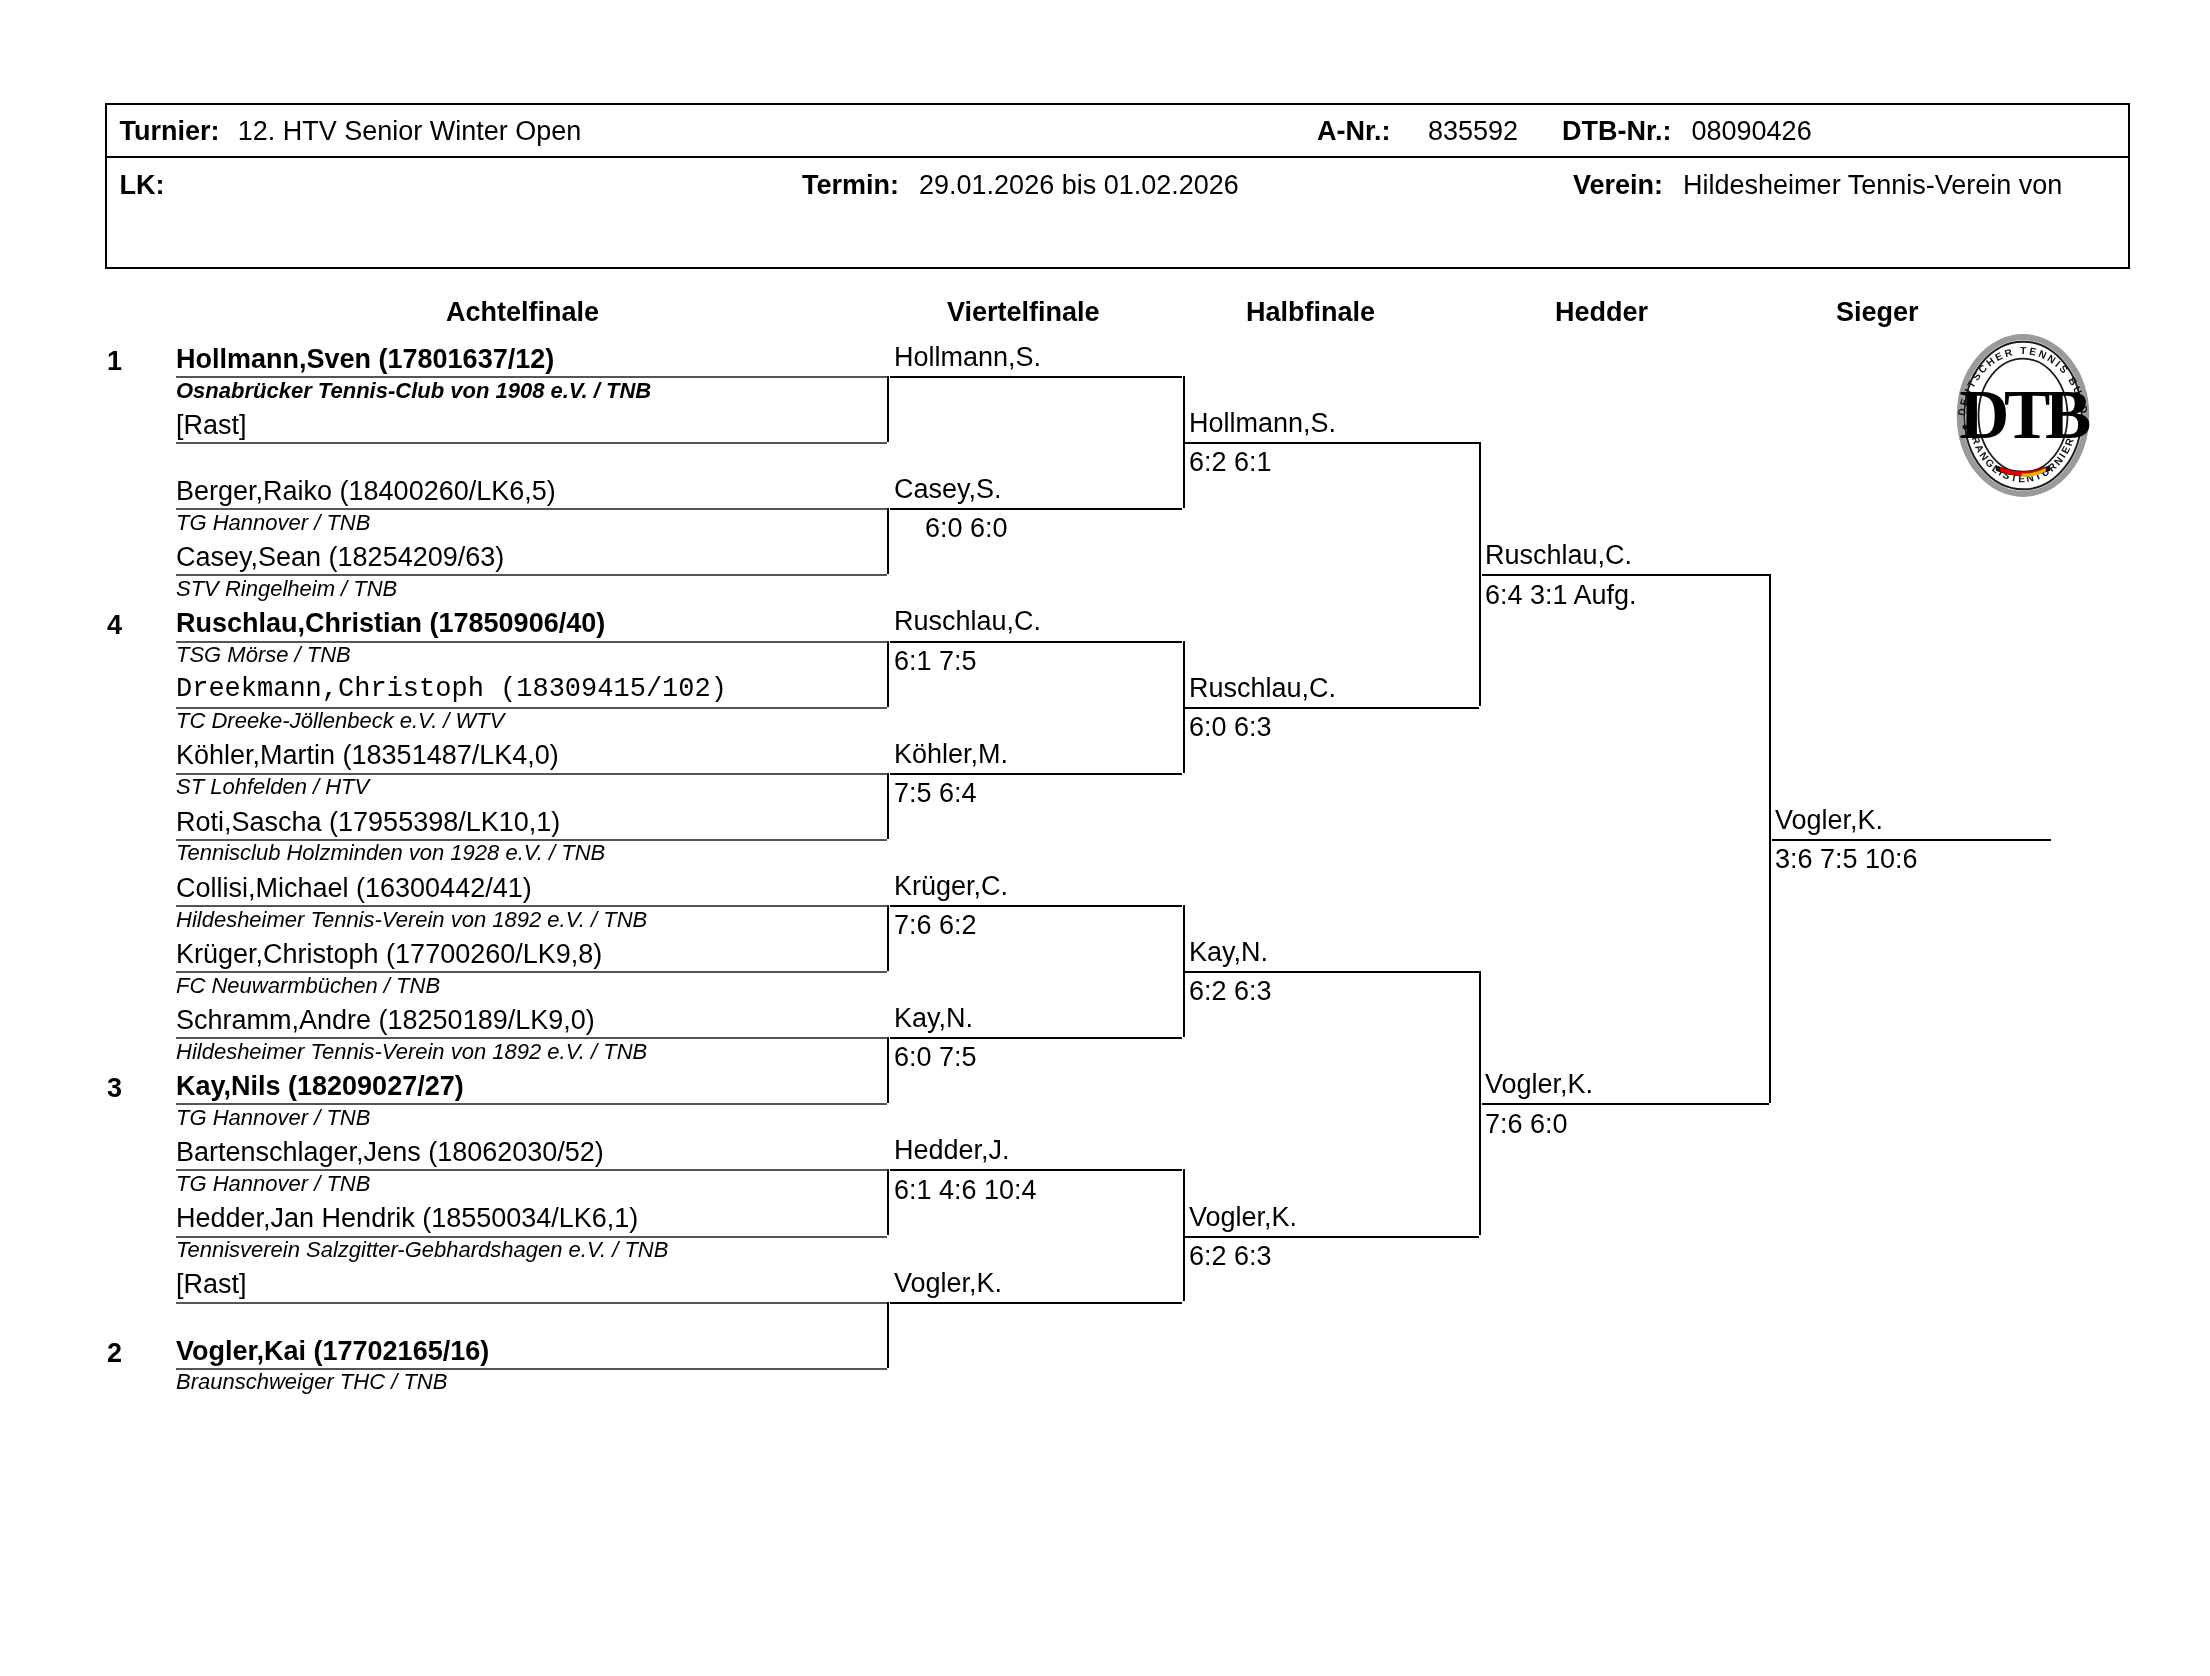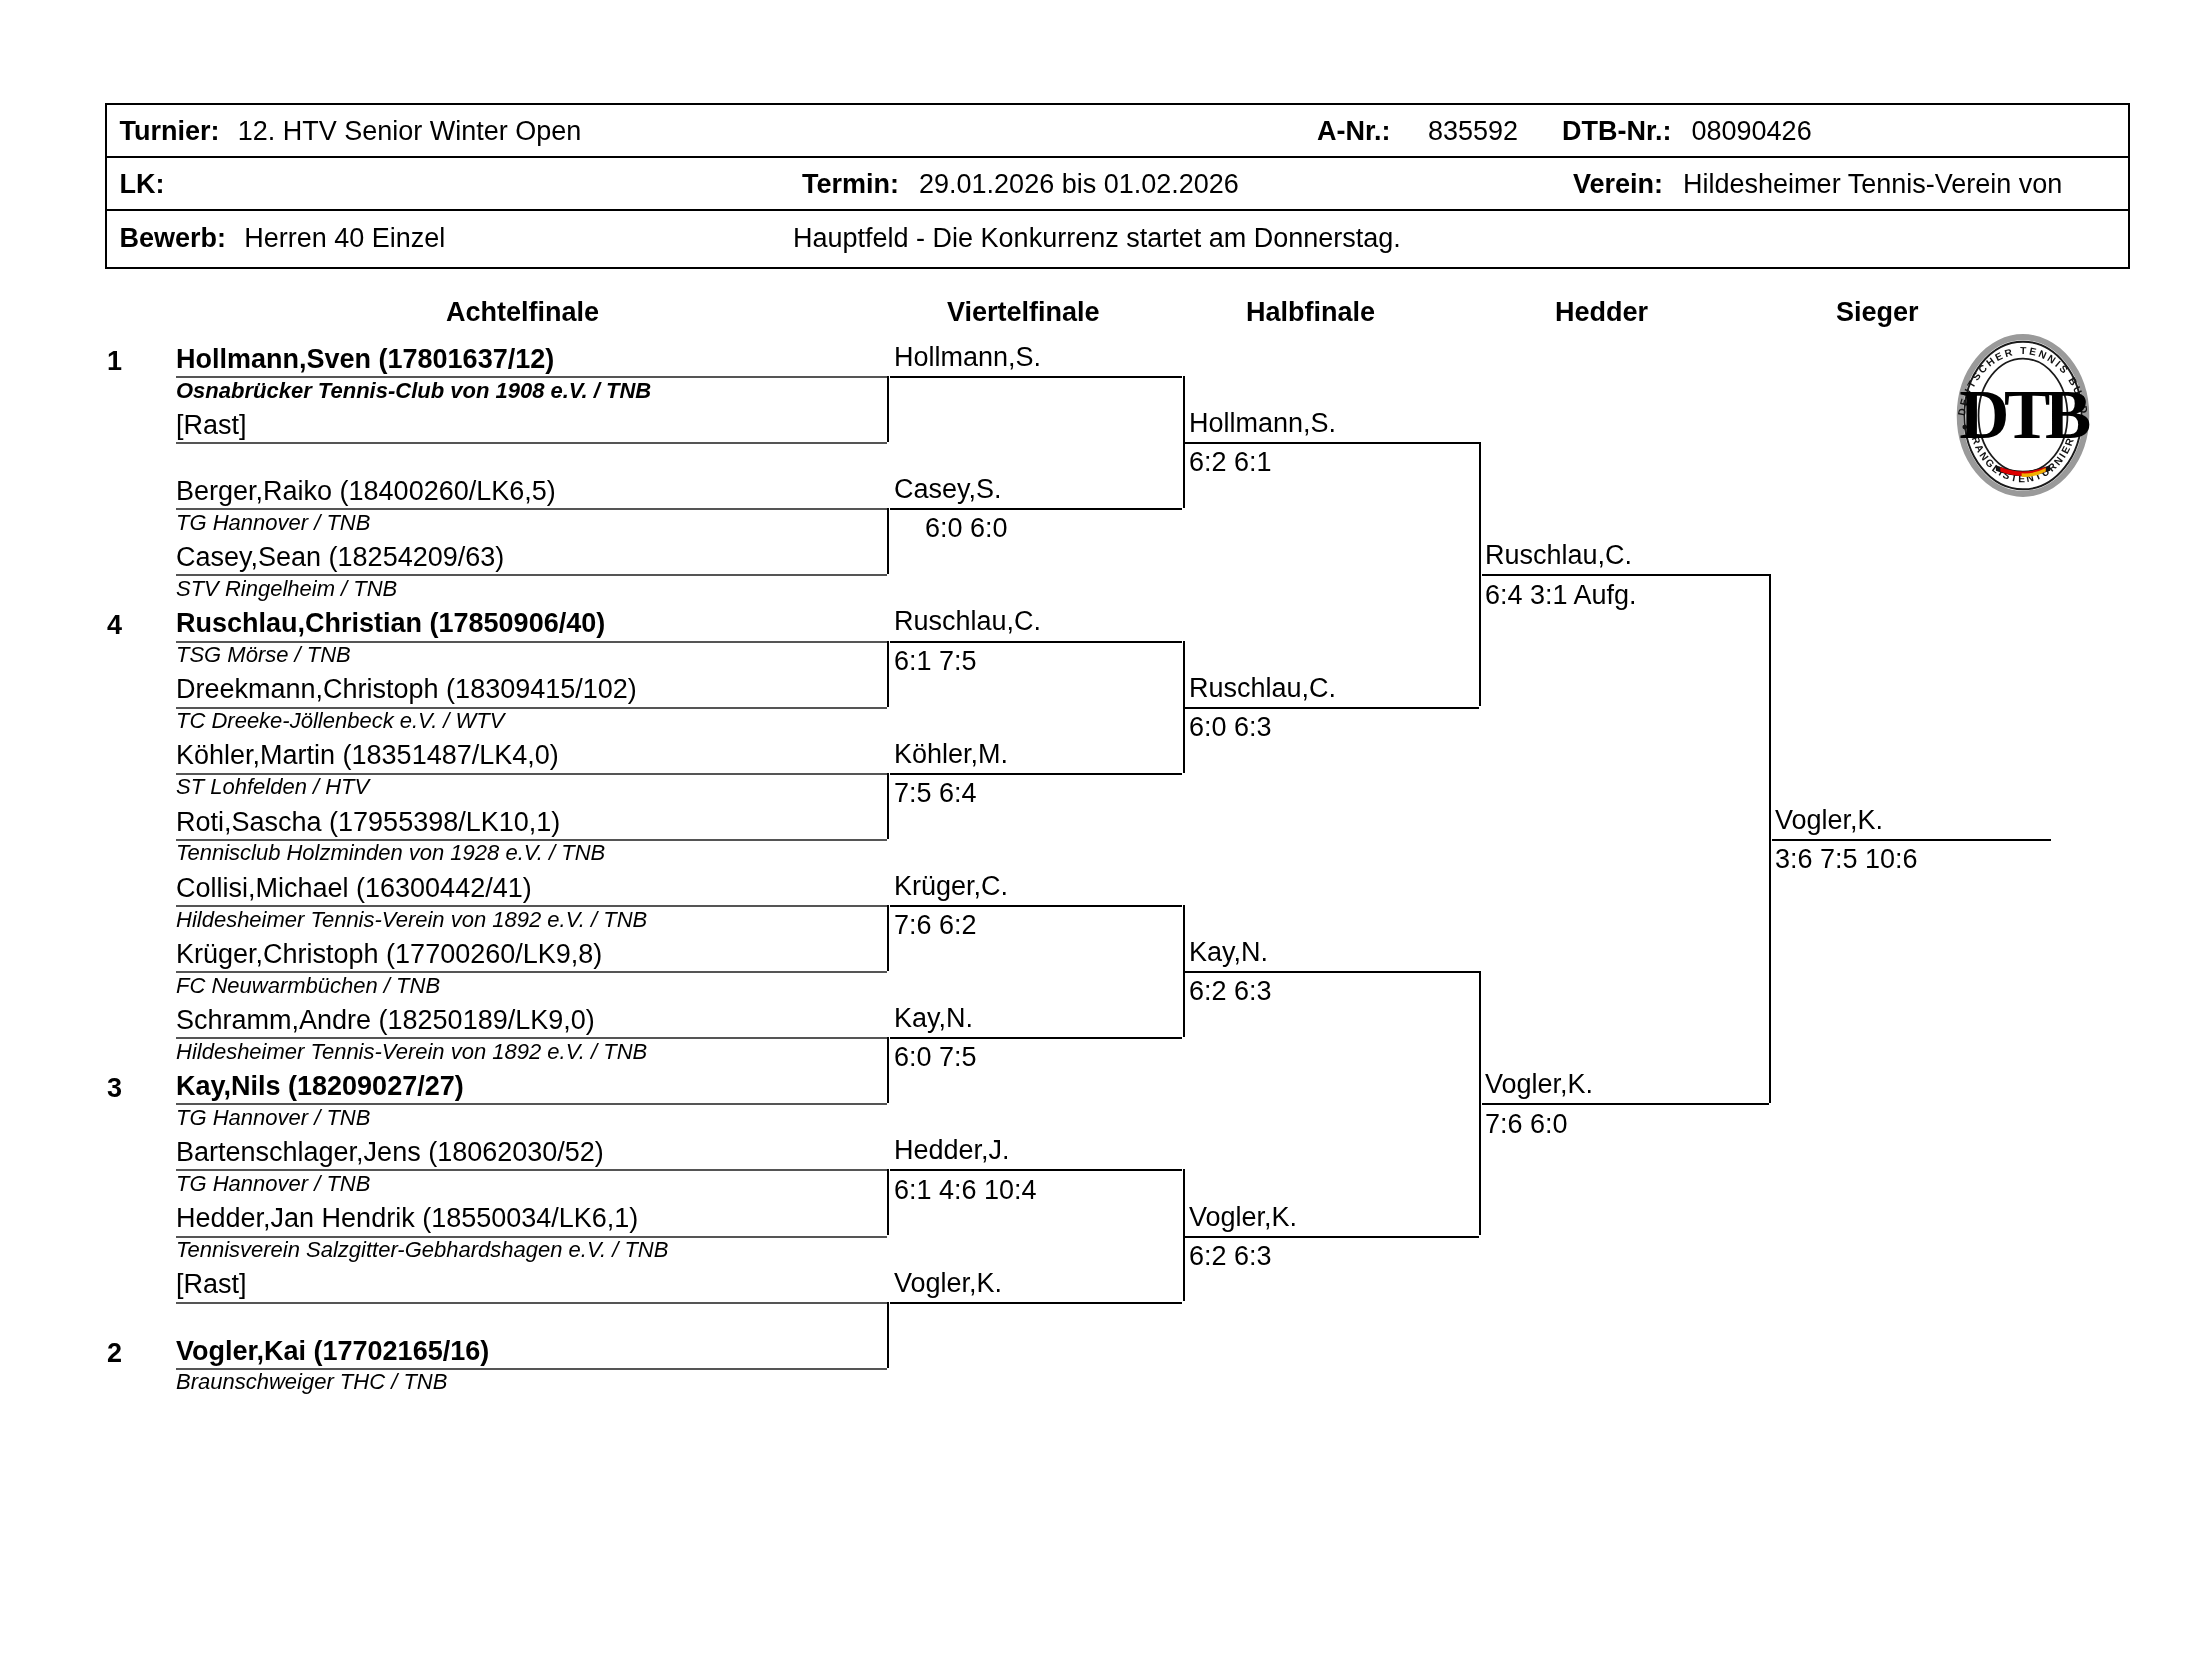--- a/index.html
+++ b/index.html
@@ -122,29 +122,20 @@
       <div class="hdr-cell" style="left:695px;">
         <span class="hdr-lbl">Termin:</span>
         <span class="hdr-val" style="margin-left:12.5px;">29.01.2026 bis 01.02.2026</span>
       </div>
       <div class="hdr-cell clip-cell" style="left:1466px; width:550px;">
         <span class="hdr-lbl">Verein:</span>
         <span class="hdr-val" style="margin-left:12.5px;">Hildesheimer Tennis-Verein von</span>
       </div>
     </div>
 
-    <div class="hdr-row">
-      <div class="hdr-cell" style="left:12.5px;">
-        <span class="hdr-lbl">Bewerb:</span>
-        <span class="hdr-val" style="margin-left:10.7px;">Herren 40 Einzel</span>
-      </div>
-      <div class="hdr-cell" style="left:686px;">
-        <span class="hdr-val">Hauptfeld  - Die Konkurrenz startet am Donnerstag.</span>
-      </div>
-    </div>
   </div>
 
   <div class="round-head" style="left:446px; top:297px;">Achtelfinale</div>
   <div class="round-head" style="left:947px; top:297px;">Viertelfinale</div>
   <div class="round-head" style="left:1246px; top:297px;">Halbfinale</div>
   <div class="round-head" style="left:1555px; top:297px;">Hedder</div>
   <div class="round-head" style="left:1836px; top:297px;">Sieger</div>
 
   <div class="dtb-logo">
     <svg viewBox="0 0 175 190" width="156" height="169">
@@ -175,21 +166,21 @@
       <div class="pname bold" style="left:176px; top:346px;">Hollmann,Sven (17801637/12)</div>
       <div class="club" style="left:176px; top:380px;font-weight:bold;">Osnabrücker Tennis-Club von 1908 e.V. / TNB</div>
       <div class="pname" style="left:176px; top:412px;">[Rast]</div>
       <div class="pname" style="left:176px; top:478px;">Berger,Raiko (18400260/LK6,5)</div>
       <div class="club" style="left:176px; top:512px;">TG Hannover / TNB</div>
       <div class="pname" style="left:176px; top:544px;">Casey,Sean (18254209/63)</div>
       <div class="club" style="left:176px; top:578px;">STV Ringelheim / TNB</div>
       <div class="seed" style="left:107px; top:610px;">4</div>
       <div class="pname bold" style="left:176px; top:610px;">Ruschlau,Christian (17850906/40)</div>
       <div class="club" style="left:176px; top:644px;">TSG Mörse / TNB</div>
-      <div class="pname" style="left:176px; top:676px;">Dreekmann,Christoph (18309415/102)</div>
+      <div class="pname" style="left:176px; top:676px;font-family:Liberation Mono, monospace;">Dreekmann,Christoph (18309415/102)</div>
       <div class="club" style="left:176px; top:710px;">TC Dreeke-Jöllenbeck e.V. / WTV</div>
       <div class="pname" style="left:176px; top:742px;">Köhler,Martin (18351487/LK4,0)</div>
       <div class="club" style="left:176px; top:776px;">ST Lohfelden / HTV</div>
       <div class="pname" style="left:176px; top:809px;">Roti,Sascha (17955398/LK10,1)</div>
       <div class="club" style="left:176px; top:842px;">Tennisclub Holzminden von 1928 e.V. / TNB</div>
       <div class="pname" style="left:176px; top:875px;">Collisi,Michael (16300442/41)</div>
       <div class="club" style="left:176px; top:909px;">Hildesheimer Tennis-Verein von 1892 e.V. / TNB</div>
       <div class="pname" style="left:176px; top:941px;">Krüger,Christoph (17700260/LK9,8)</div>
       <div class="club" style="left:176px; top:975px;">FC Neuwarmbüchen / TNB</div>
       <div class="pname" style="left:176px; top:1007px;">Schramm,Andre (18250189/LK9,0)</div>

